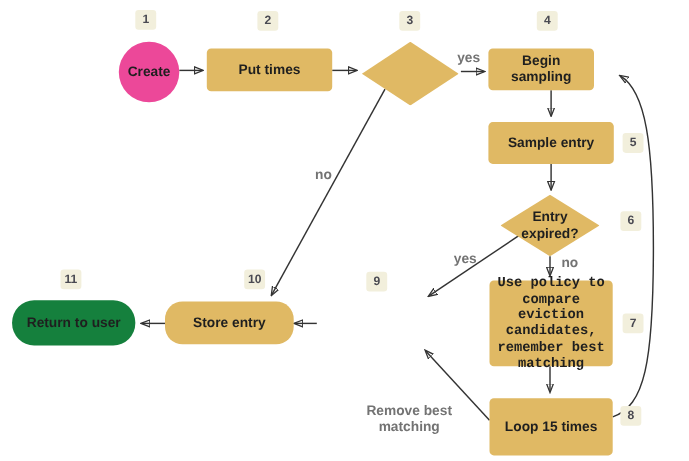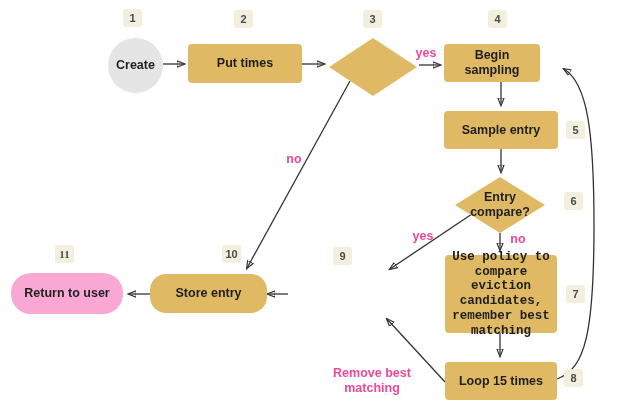--- a/index.html
+++ b/index.html
@@ -9,37 +9,37 @@
   }
   svg.edges { position:absolute; left:0; top:0; width:626px; height:419px; }
   svg.edges path { stroke:#333333; stroke-width:1.3; fill:none; }
 
   .node {
     position:absolute; display:flex; align-items:center; justify-content:center;
     text-align:center; font-size:12.5px; font-weight:600; color:#1f1f1f;
     line-height:1.18; box-sizing:border-box;
   }
   .rect    { background:#e0b964; border-radius:4px; padding:2px 5px; }
-  .circle  { background:#e5e5e5; border-radius:50%; }
-  .stadium { background:#f9a8d4; border-radius:20px; }
+  .circle  { background:#ec4899; border-radius:50%; }
+  .stadium { background:#15803d; border-radius:20px; }
   .diamond { background:transparent; }
   .diamond .shape {
     position:absolute; left:0; top:0; right:0; bottom:0;
     background:#e0b964; clip-path:polygon(50% 0, 100% 50%, 50% 100%, 0 50%);
   }
   .diamond .lbl { position:relative; z-index:1; max-width:72px; }
 
   .badge {
     position:absolute; width:19px; height:18px; background:#f2efdc;
     border-radius:3px; display:flex; align-items:center; justify-content:center;
     font-size:11px; font-weight:600; color:#4a4a52;
   }
   .elabel {
     position:absolute; transform:translate(-50%,-50%);
-    font-size:12.5px; font-weight:600; color:#ec4899; text-align:center;
+    font-size:12.5px; font-weight:600; color:#737373; text-align:center;
     line-height:1.2; white-space:nowrap;
   }
   .elabel.wrap { white-space:normal; width:100px;margin-top:20px; }
 </style>
 </head>
 <body>
 
 <div class="canvas">
 
   <svg class="edges" viewBox="0 0 626 419">
@@ -78,28 +78,28 @@
   <div class="node rect" style="left:444px; top:44px; width:96px; height:38px;">
     <span>Begin sampling</span>
   </div>
 
   <div class="node rect" style="left:444px; top:111px; width:114px; height:38px;text-align:right;">
     <span>Sample entry</span>
   </div>
 
   <div class="node diamond" style="left:455px; top:177px; width:90px; height:56px;">
     <span class="shape"></span>
-    <span class="lbl">Entry compare?</span>
+    <span class="lbl">Entry expired?</span>
   </div>
 
   <div class="node rect" style="left:445px; top:255px; width:112px; height:78px;font-family:Liberation Mono, monospace;">
     <span>Use policy to compare eviction candidates, remember best matching</span>
   </div>
 
-  <div class="node rect" style="left:445px; top:362px; width:112px; height:38px;">
+  <div class="node rect" style="left:445px; top:362px; width:112px; height:52px;">
     <span>Loop 15 times</span>
   </div>
 
 
   <div class="node rect" style="left:150px; top:274px; width:117px; height:39px;border-radius:16px;">
     <span>Store entry</span>
   </div>
 
   <div class="node stadium" style="left:11px; top:273px; width:112px; height:41px;">
     <span>Return to user</span>
@@ -108,21 +108,21 @@
   <div class="badge" style="left:123px; top:9px;">1</div>
   <div class="badge" style="left:234px; top:10px;">2</div>
   <div class="badge" style="left:363px; top:10px;">3</div>
   <div class="badge" style="left:488px; top:10px;">4</div>
   <div class="badge" style="left:566px; top:121px;">5</div>
   <div class="badge" style="left:564px; top:192px;">6</div>
   <div class="badge" style="left:566px; top:285px;">7</div>
   <div class="badge" style="left:564px; top:369px;">8</div>
   <div class="badge" style="left:333px; top:247px;">9</div>
   <div class="badge" style="left:194px; top:245px;margin-left:28px;">10</div>
-  <div class="badge" style="left:55px;  top:245px;font-family:Liberation Serif, serif;">11</div>
+  <div class="badge" style="left:55px;  top:245px;">11</div>
 
   <span class="elabel" style="left:426px; top:53px;">yes</span>
   <span class="elabel" style="left:294px; top:159px;">no</span>
   <span class="elabel" style="left:423px; top:236px;">yes</span>
   <span class="elabel" style="left:518px; top:239px;">no</span>
   <span class="elabel wrap" style="left:372px; top:361px;">Remove best matching</span>
 
 </div>
 
 </body></html>

